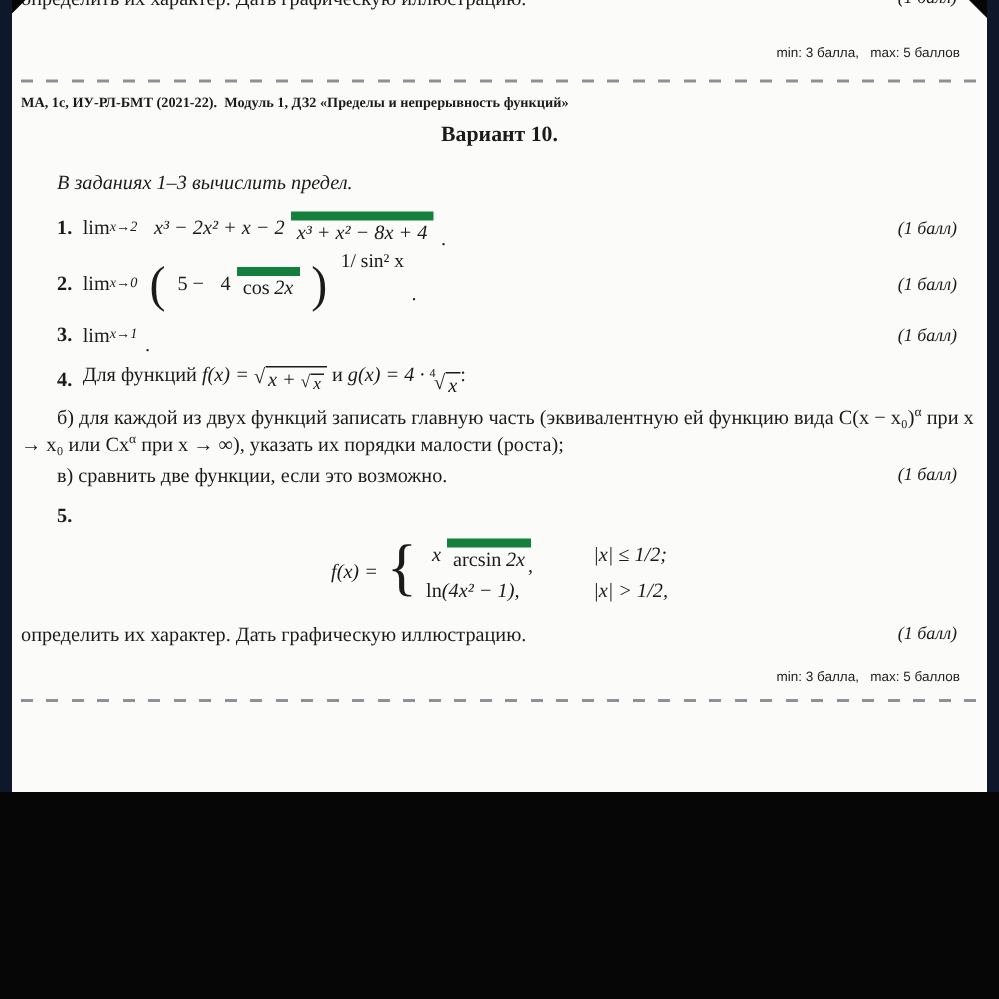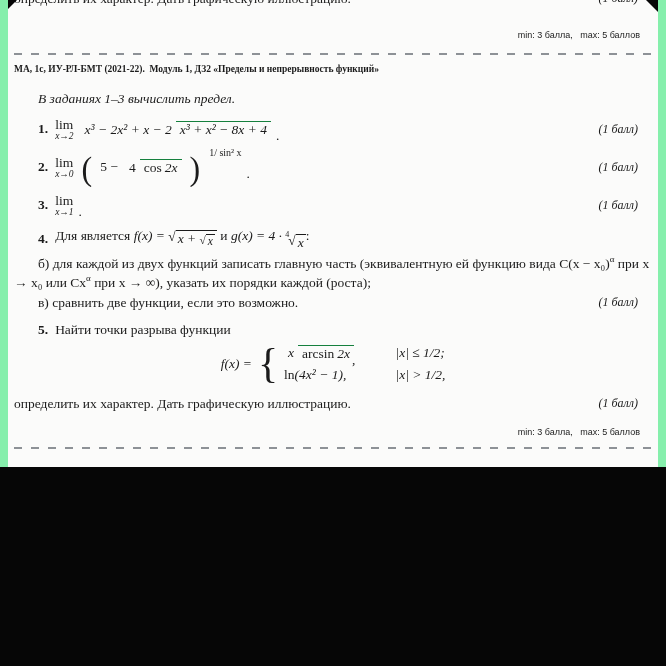--- a/index.html
+++ b/index.html
@@ -1,45 +1,45 @@
 <!DOCTYPE html>
 <html><head>
 <meta charset="utf-8">
 <style>
   * { margin:0; padding:0; box-sizing:border-box; }
   html,body { width:666px; height:666px; }
   body { background:#060606; font-family:"Liberation Serif","DejaVu Serif",serif; color:#1b1b1b; }
-  .screen { position:relative; width:666px; height:467px; overflow:hidden; background:#86efac; }
+  .screen { position:relative; width:666px; height:528px; overflow:hidden; background:#0f172a; }
   .page { position:absolute; left:8px; right:8px; top:0; height:566px; background:#fbfbfa; overflow:hidden; padding:0 6px; line-height:1.25; font-size:13.5px; }
   .page::before { content:""; position:absolute; left:0; top:0; width:0; height:0; border-top:9px solid #060606; border-right:9px solid transparent; }
   .page::after  { content:""; position:absolute; right:0; top:0; width:0; height:0; border-top:12px solid #060606; border-left:12px solid transparent; }
 
   .cutline { display:flex; margin-top:-9px; }
   .points { margin-left:auto; font-style:italic; font-size:12px; white-space:nowrap; padding-right:14px; }
   .scorenote { text-align:right; font-family:"Liberation Sans","DejaVu Sans",sans-serif; font-size:9px; color:#222; margin-top:22px; padding-right:12px; }
   .scorenote.bottom { margin-top:14px; }
   .dashline { height:2px; margin-top:12px; background:repeating-linear-gradient(90deg,#8d9196 0 8px,transparent 8px 17px); }
   .dashline.second { margin-top:9px; }
   .course { font-weight:bold; font-size:9.5px; margin-top:9px; padding-right:2px; }
   .variant { text-align:center; font-weight:bold; font-size:14.5px; margin-top:5px; }
   .intro { font-style:italic; margin-top:15px; margin-left:24px; }
 
   .problem { display:flex; align-items:center; margin-top:10px; margin-left:24px; gap:7px; }
   .pnum { font-weight:bold; }
   .it { font-style:italic; }
-  .lim { display:inline-flex; flex-direction:column; align-items:center; line-height:1; }
+  .lim { display:inline-flex; align-items:center; line-height:1; }
   .lim-w { font-size:13.5px; }
   .lim-s { font-size:9.5px; margin-top:1px; }
   .frac { display:inline-flex; flex-direction:row; align-items:center; line-height:1.2; }
   .fnum, .fden { padding:0 4px; white-space:nowrap; }
-  .fden { border-top:1px solid #15803d; }
+  .fden { border-top:6px solid #15803d; }
   .sp { margin-left:3px; }
   .tail { transform:translateY(7px); margin-left:-2px; }
   .bigparen { font-size:32px; font-weight:300; line-height:1; transform:scaleY(1.05); margin:0 1px; }
-  .bigexp { position:relative; top:-15px; font-size:10px; margin-left:1px; white-space:nowrap; }
+  .bigexp { position:relative; top:-15px; font-size:13px; margin-left:1px; white-space:nowrap; }
 
   .pitem { text-indent:24px; margin-top:4px; }
   .alpha { font-size:9px; }
   .itemrow { display:flex; margin-top:4px; }
   .itemtext { padding-left:24px; }
 
   .rad { display:inline-flex; align-items:stretch; vertical-align:-1px; }
   .radsign { line-height:1.05; align-self:flex-start; }
   .radbar { border-top:1px solid #1b1b1b; padding:0 2px; line-height:1.15; white-space:nowrap; }
   .rad.inner { font-size:0.85em; }
@@ -65,20 +65,21 @@
       <span>определить их характер. Дать графическую иллюстрацию.</span>
       <span class="points">(1 балл)</span>
     </div>
 
     <div class="scorenote">min: 3 балла,&nbsp;&nbsp; max: 5 баллов</div>
 
     <div class="dashline"></div>
 
     <div class="course">МА, 1с, ИУ-РЛ-БМТ (2021-22).&nbsp;&nbsp;Модуль 1, ДЗ2 «Пределы и непрерывность функций»</div>
 
+    <div class="variant">Вариант 10.</div>
 
     <div class="intro">В заданиях 1–3 вычислить предел.</div>
 
     <div class="problem">
       <span class="pnum">1.</span>
       <span class="lim">
         <span class="lim-w">lim</span>
         <span class="lim-s it">x→2</span>
       </span>
       <span class="frac">
@@ -113,50 +114,49 @@
         <span class="lim-w">lim</span>
         <span class="lim-s it">x→1</span>
       </span>
       <span class="tail">.</span>
       <span class="points">(1 балл)</span>
     </div>
 
     <div class="problem">
       <span class="pnum">4.</span>
       <span>
-        <span>Для является</span>
+        <span>Для функций</span>
         <span class="it">f(x) =</span>
         <span class="rad">
             <span class="radsign">√</span>
             <span class="radbar"><span class="it">x +</span> <span class="rad inner">
                 <span class="radsign">√</span>
                 <span class="radbar it">x</span>
               </span></span>
           </span>
         <span>и</span>
         <span class="it">g(x) = 4 ·</span>
         <span class="rad">
             <sup class="rootidx">4</sup>
             <span class="radsign">√</span>
             <span class="radbar it">x</span>
           </span><span>:</span>
       </span>
     </div>
 
 
-    <div class="pitem"><span>б) для каждой из двух функций записать главную часть (эквивалентную ей функцию вида C(x − x₀)</span><sup class="alpha">α</sup><span> при x → x₀ или Cx</span><sup class="alpha">α</sup><span> при x → ∞), указать их порядки каждой (роста);</span></div>
+    <div class="pitem"><span>б) для каждой из двух функций записать главную часть (эквивалентную ей функцию вида C(x − x₀)</span><sup class="alpha">α</sup><span> при x → x₀ или Cx</span><sup class="alpha">α</sup><span> при x → ∞), указать их порядки малости (роста);</span></div>
 
     <div class="itemrow">
       <span class="itemtext">в) сравнить две функции, если это возможно.</span>
       <span class="points">(1 балл)</span>
     </div>
 
     <div class="problem">
       <span class="pnum">5.</span>
-      <span>Найти точки разрыва функции</span>
     </div>
 
     <div class="piecewise">
       <span class="it">f(x) =</span>
       <span class="brace">{</span>
       <span class="cases">
         <span class="caseexpr">
           <span class="frac">
             <span class="fnum it">x</span>
             <span class="fden"><span>arcsin</span><span class="it sp">2x</span></span>

